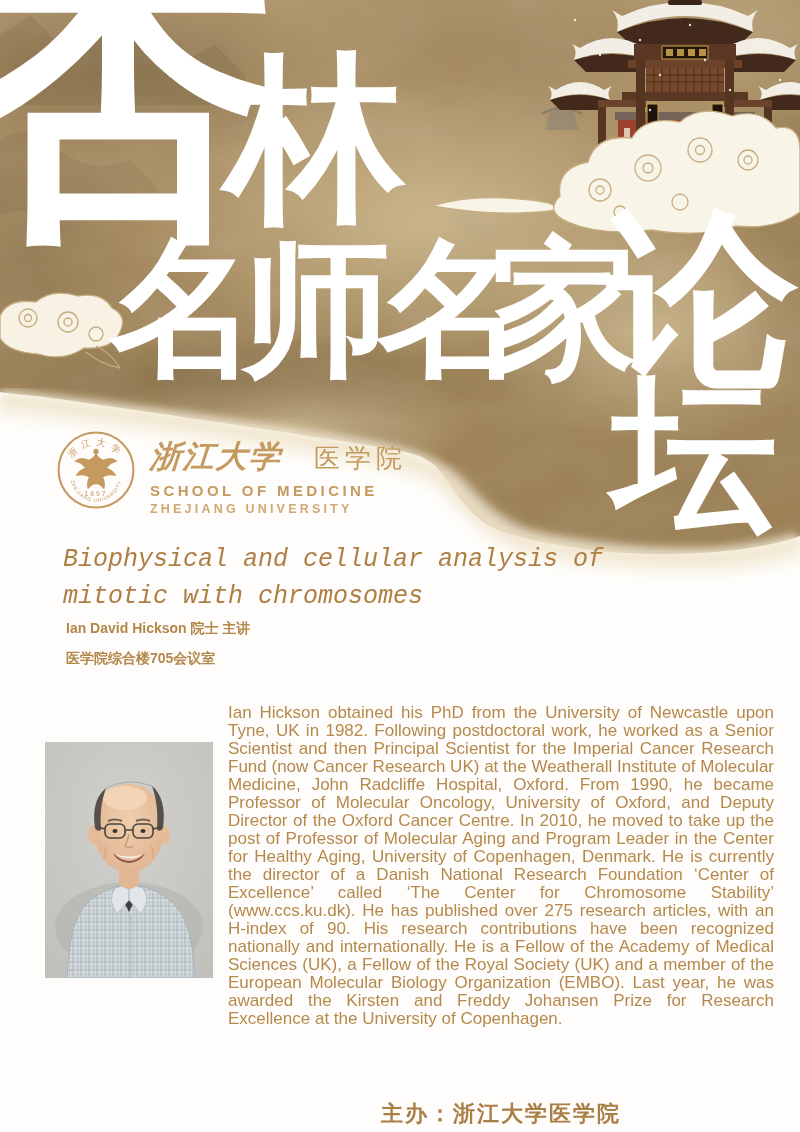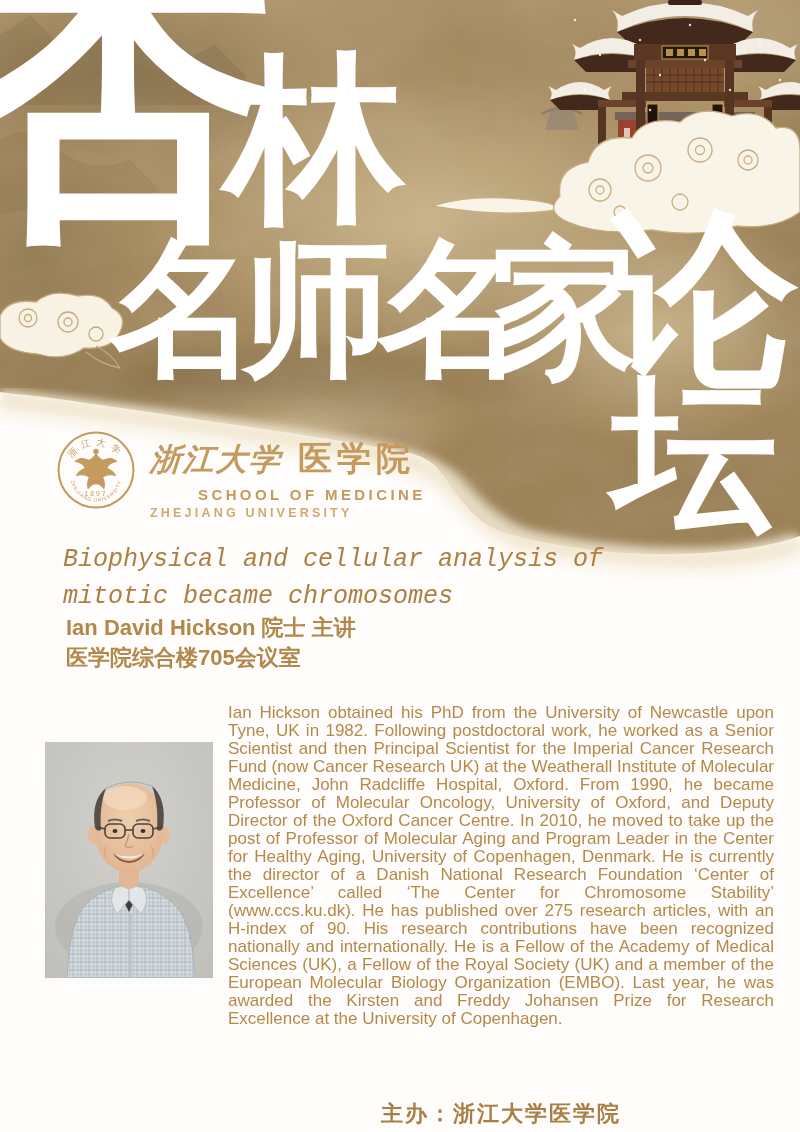--- a/index.html
+++ b/index.html
@@ -29,42 +29,42 @@
   
   .logo{ position:absolute; left:56px; top:430px; display:flex; align-items:flex-start; }
   .seal{ width:80px; height:80px; display:block; }
   .logo-text{ margin-left:14px; padding-top:6px; }
   .logo-cn{ display:flex; align-items:baseline; color:#c49a5f; }
   .logo-zju{
     font-family:"DejaVu Serif", serif; font-weight:700; font-style:italic;
     font-size:31px; letter-spacing:2px; transform:skewX(-4deg);
   }
   .logo-dept{
-    font-family:"DejaVu Serif", serif; font-weight:700;
-    font-size:34px; letter-spacing:5px; margin-left:16px;
+    font-family:"DejaVu Serif", serif; font-weight:400;
+    font-size:26px; letter-spacing:5px; margin-left:32px;
   }
   .logo-en1{
-    margin-top:4px; color:#c49a5f; font-size:15px; font-weight:700; letter-spacing:3.4px;margin-left:48px;
+    margin-top:4px; color:#c49a5f; font-size:15px; font-weight:700; letter-spacing:3.4px;
   }
   .logo-en2{
     margin-top:3px; color:#cfa873; font-size:12.5px; font-weight:600; letter-spacing:3.2px;
   }
 
   .issue{
     position:absolute; left:66px; top:513px;
     font-family:"DejaVu Serif", serif; font-size:20px; color:#8c8172; letter-spacing:1px;
   }
   .talk-title{
     position:absolute; left:63px; top:541px; width:620px;
     font-family:"Liberation Mono", "DejaVu Sans Mono", monospace;
     font-size:25px; line-height:37px; color:#ae7f44; font-weight:500;font-style:italic;
   }
   .info{
     position:absolute; left:66px; top:613px;
-    color:#b2874a; font-size:22px; font-weight:700; line-height:30px;
+    color:#b2874a; font-size:14px; font-weight:700; line-height:30px;
   }
   .portrait{ position:absolute; left:45px; top:742px; width:168px; height:236px; display:block; }
   .bio{
     position:absolute; left:228px; top:704px; width:546px;
     color:#b5894b; font-size:17px; line-height:18px; text-align:justify;
   }
   .footer{
     position:absolute; left:228px; top:1099px; width:546px; text-align:center;
     font-family:Liberation Serif, serif; font-weight:600;
     color:#aa7f45; font-size:22px; letter-spacing:2px;
@@ -287,21 +287,21 @@
         <span class="logo-dept">医学院</span>
       </div>
       <div class="logo-en1">SCHOOL OF MEDICINE</div>
       <div class="logo-en2">ZHEJIANG  UNIVERSITY</div>
     </div>
   </div>
 
 
   <div class="talk-title">
     <div>Biophysical and cellular analysis of</div>
-    <div>mitotic became chromosomes</div>
+    <div>mitotic with chromosomes</div>
   </div>
 
   <div class="info">
     <div>Ian David Hickson  院士  主讲</div>
     <div>医学院综合楼705会议室</div>
   </div>
 
   <svg class="portrait" viewBox="0 0 168 236">
     <defs>
       <radialGradient id="skin" cx="0.5" cy="0.4" r="0.75">

